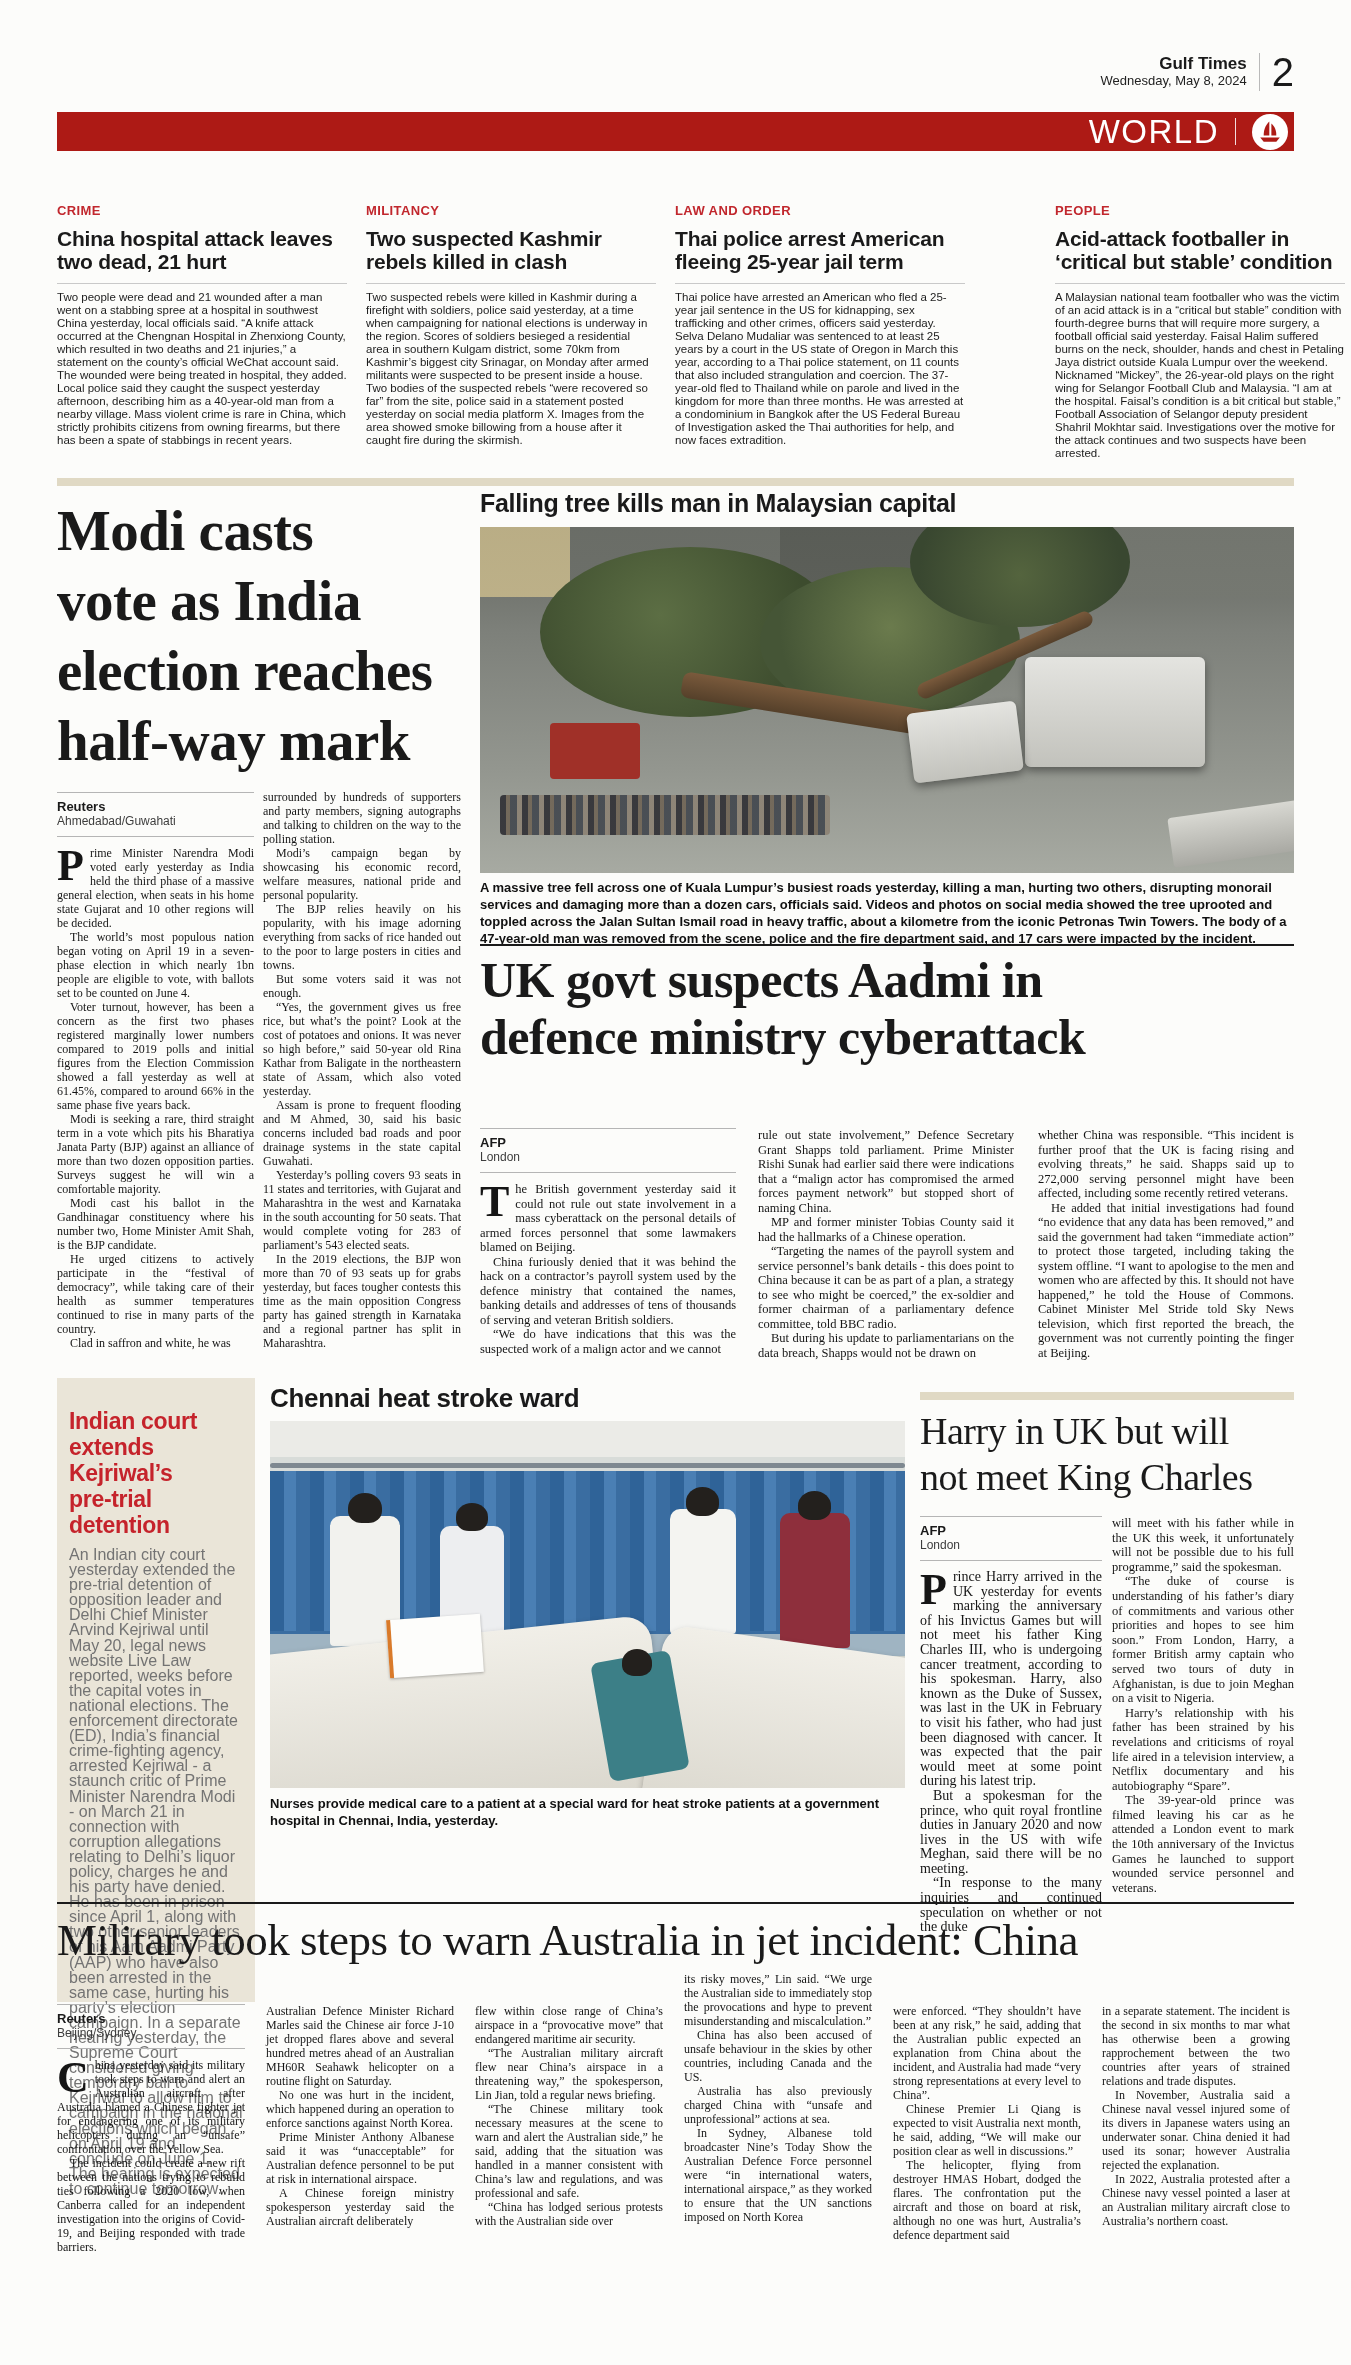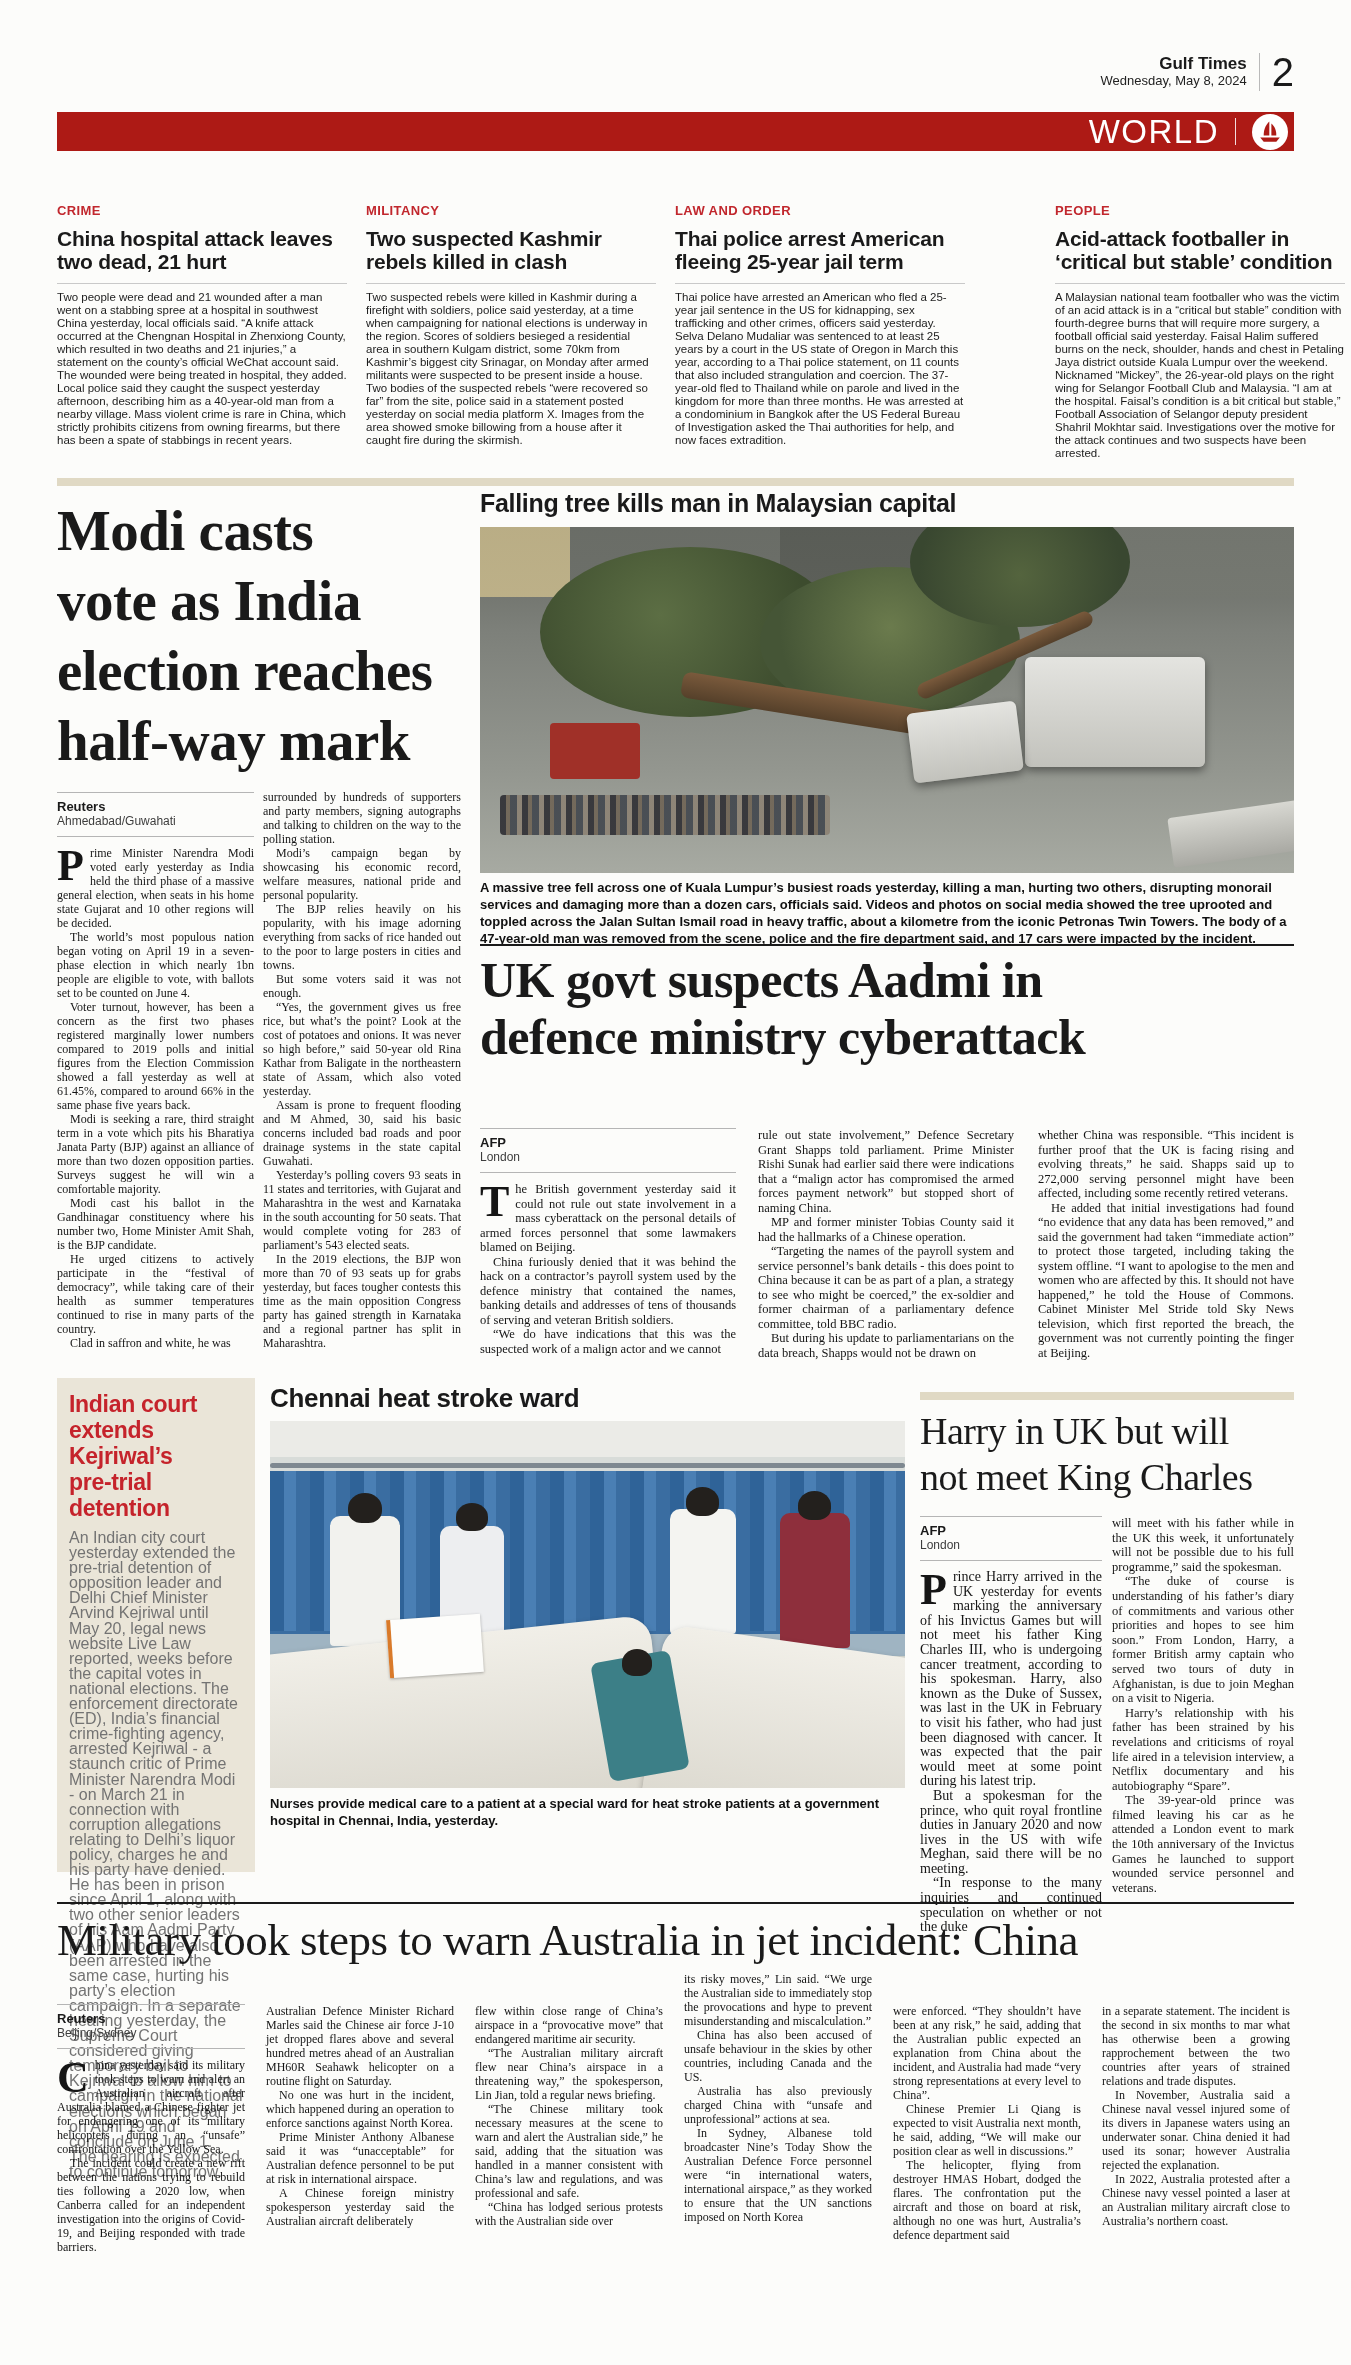--- a/index.html
+++ b/index.html
@@ -41,21 +41,21 @@
   .byline{border-top:1px solid #b5b5b5;border-bottom:1px solid #b5b5b5;padding:6px 0 7px;margin-bottom:9px;}
   .agency{font-weight:bold;font-size:13px;line-height:15px;font-family:"Liberation Sans",sans-serif;}
   .place{font-size:12px;line-height:15px;color:#3d3d3d;font-family:"Liberation Sans",sans-serif;}
 
   .h-serif-xl{font-family:"Liberation Serif","DejaVu Serif",serif;font-weight:600;letter-spacing:-.5px;}
   .h-photo{font-weight:bold;font-size:25px;letter-spacing:-.3px;}
   .caption{font-size:13px;line-height:17px;font-weight:600;color:#111;}
   .black-rule{background:#1a1a1a;height:2px;}
 
   
-  #kej-box{top:1378px;left:57px;width:198px;height:494px;background:#eae5d8;box-sizing:border-box;padding:13px 12px;}
+  #kej-box{top:1378px;left:57px;width:198px;height:624px;background:#eae5d8;box-sizing:border-box;padding:30px 12px;}
   #kej-box .kej-h{color:#c5232b;font-weight:bold;font-size:23px;line-height:26px;letter-spacing:-.3px;}
   #kej-box .kej-b{margin-top:9px;font-size:16px;line-height:15.1px;color:#737373;}
 
   
   .photo{overflow:hidden;position:absolute;}
   #tree-photo{background:linear-gradient(180deg,#63665f 0%,#7d807a 30%,#93968f 70%,#a7aaa2 100%);}
   .tp-build{position:absolute;top:0;left:0;width:100%;height:70px;
             background:linear-gradient(90deg,#c9ba8c 0 90px,#6b6e68 90px 300px,#585b55 300px 600px,#757871 600px 100%);opacity:.85;}
   .tp-fol{position:absolute;border-radius:50%;}
   .tp-trunk{position:absolute;background:linear-gradient(180deg,#7a5a3c,#55402a);border-radius:8px;}

